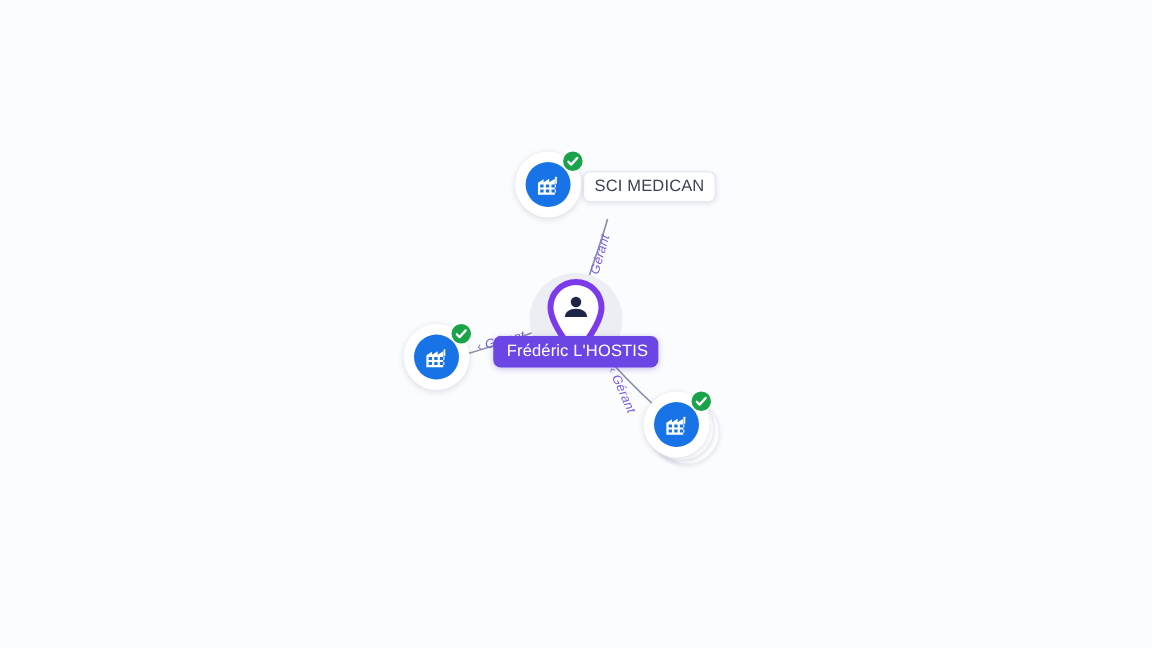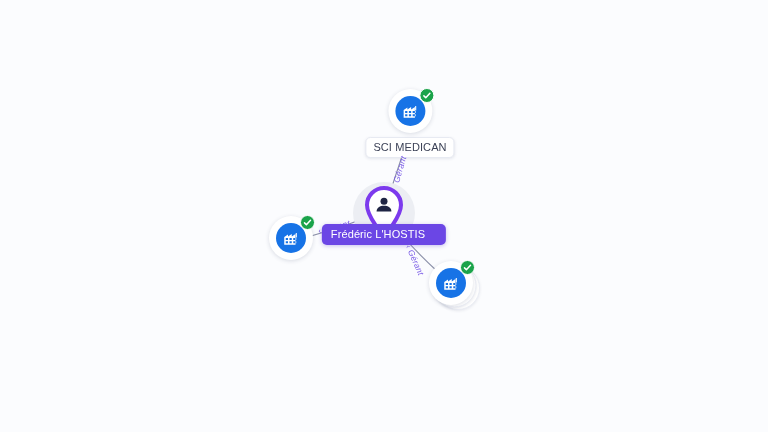--- a/index.html
+++ b/index.html
@@ -30,21 +30,20 @@
     width: 768px;
     height: 432px;
     pointer-events: none;
   }
 
   
   .node {
     position: absolute;
     transform: translate(-50%, -50%);
     display: flex;
-    flex-direction: column;
     align-items: center;
     cursor: pointer;
   }
 
   
   .company-halo {
     position: relative;
     width: 46px;
     height: 46px;
     display: flex;
@@ -138,21 +137,21 @@
   }
 
   .person-label {
     position: absolute;
     left: 50%;
     top: 42px;
     transform: translateX(-50%);
     background: #6b46e5;
     border: none;
     border-radius: 5px;
-    padding: 4px 21px 5px 9px;
+    padding: 4px 7px 5px 9px;
     font-size: 11px;
     line-height: 12px;
     color: #ffffff;
     white-space: nowrap;
     box-shadow: 0 1px 4px rgba(80, 50, 200, 0.30);
     letter-spacing: 0.1px;
     text-align: center;
   }
 
   

